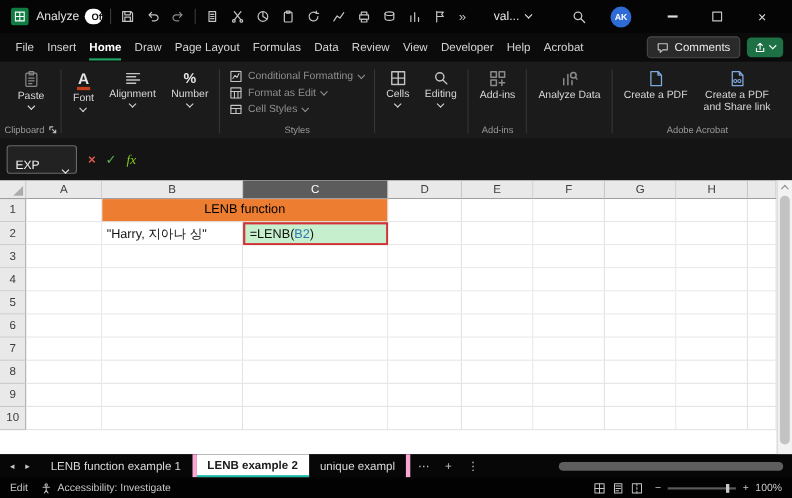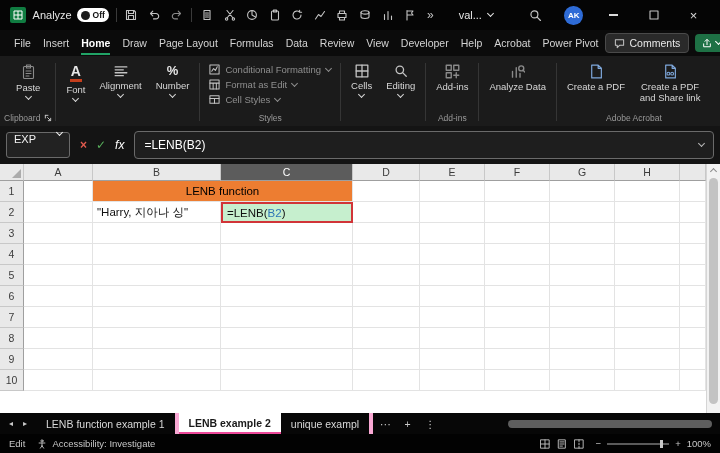--- a/index.html
+++ b/index.html
@@ -10,21 +10,21 @@
   .stroke { stroke:#C4C4C4; fill:none; stroke-width:1.1; stroke-linecap:round; stroke-linejoin:round; }
   .dim .stroke, .dim { color:#8A8A8A; }
   .dim .stroke { stroke:#8A8A8A; }
   .cv { display:inline-block; width:5px; height:5px; border-right:1.3px solid currentColor; border-bottom:1.3px solid currentColor; transform:rotate(45deg); margin-top:-3px; }
   .grow { flex:1; }
 
   
   .titlebar { height:30px; flex:0 0 auto; display:flex; align-items:center; gap:7px; padding:0 10px; background:#050505; font-size:11px; }
   .xl-logo { width:16px; height:16px; border-radius:2px; background:#107C41; display:flex; align-items:center; justify-content:center; }
   .autosave { display:flex; align-items:center; gap:5px; color:#E4E4E4; }
-  .toggle { width:32px; height:14px; background:#FFF; border-radius:8px; display:flex; align-items:center; gap:3px; padding:0 3px; color:#111; font-size:8.5px; font-weight:bold;justify-content:center; }
+  .toggle { width:16px; height:14px; background:#FFF; border-radius:8px; display:flex; align-items:center; gap:3px; padding:0 3px; color:#111; font-size:8.5px; font-weight:bold; }
   .knob { width:9px; height:9px; border-radius:50%; background:#1A1A1A; }
   .tico { width:16px; height:16px; display:flex; align-items:center; justify-content:center; color:#C4C4C4; }
   .tb-sep { width:1px; height:14px; background:#3A3A3A; }
   .overflow-ch { color:#C4C4C4; font-size:12px; padding:0 2px; }
   .doc-dd { display:flex; align-items:center; gap:6px; color:#E6E6E6; margin-left:16px; }
   .avatar { width:19px; height:19px; border-radius:50%; background:#2E6BD6; color:#FFF; display:flex; align-items:center; justify-content:center; font-size:8px; font-weight:bold; margin-left:14px; }
   .win-btn { width:34px; height:28px; display:flex; align-items:center; justify-content:center; color:#DBDBDB; font-size:13px; }
   .minbar { width:9px; height:1.5px; background:currentColor; display:inline-block; }
 
   
@@ -44,25 +44,25 @@
   .big-btn { display:flex; flex-direction:column; align-items:center; justify-content:flex-start; gap:3px; padding:6px 7px 2px; color:#D8D8D8; font-size:9.5px; flex:0 0 auto; text-align:center; line-height:1.15; }
   .big-btn .lbl { white-space:nowrap; }
   .big-btn.wrap .lbl { white-space:normal; max-width:62px; }
   .font-a { font-size:14px; font-weight:bold; color:#E6E6E6; border-bottom:3px solid #C43E1C; line-height:1.05; padding:0 1px; }
   .pct { font-size:13px; font-weight:bold; color:#E6E6E6; line-height:1.1; }
   .stack { display:flex; flex-direction:column; gap:4px; padding:6px 6px 0; }
   .small-btn { display:flex; align-items:center; gap:5px; font-size:9.5px; color:#8F8F8F; white-space:nowrap; }
 
   
   .formula-row { height:38px; flex:0 0 auto; background:#141414; display:flex; align-items:center; padding:5px 6px; gap:6px; }
-  .name-box { width:64px; height:26px; background:#222; border:1px solid #6A6A6A; border-radius:3px; display:flex; align-items:flex-start; justify-content:space-between; padding:0 7px; color:#F2F2F2; font-size:11px; }
+  .name-box { width:64px; height:26px; background:#222; border:1px solid #6A6A6A; border-radius:3px; display:flex; align-items:flex-end; justify-content:space-between; padding:0 7px; color:#F2F2F2; font-size:11px; }
   .fx-btns { display:flex; align-items:center; gap:9px; padding:0 4px; font-size:12px; }
   .fx-x { color:#E05A4E; font-weight:bold; }
   .fx-check { color:#58B05C; font-weight:bold; }
-  .fx-fx { color:#ffffff; font-style:italic; font-family:Liberation Sans, sans-serif; }
+  .fx-fx { color:#84cc16; font-style:italic; font-family:Liberation Serif, serif; }
   .formula-input { flex:1; height:28px; background:#1E1E1E; border:1px solid #6A6A6A; border-radius:4px; display:flex; align-items:center; padding:0 9px; color:#FFF; font-size:12px; justify-content:space-between; }
 
   
   .grid-section { flex:1; min-height:0; display:flex; background:#FFF; color:#111; }
   .grid-main { flex:1; display:flex; flex-direction:column; min-width:0; overflow:hidden; }
   .gcols { display:grid; grid-template-columns:24px 69px 128px 132px 67px 65px 65px 65px 65px 1fr; }
   .ghead { height:17px; flex:0 0 auto; }
   .ghead > div { background:#E9E9E9; border-right:1px solid #C8C8C8; border-bottom:1px solid #9F9F9F; color:#3C3C3C; font-size:10.5px; display:flex; align-items:center; justify-content:center; }
   .ghead .sel { background:#5C5C5C; color:#FFF; }
   .corner { position:relative; }
@@ -73,21 +73,21 @@
   .merged-title { grid-column:3 / 5; background:#ED7D31; justify-content:center; color:#000; }
   .formula-cell { background:#C6EFCE; border:2px solid #D13438; }
   .ref-blue { color:#2E75B6; }
   .vscroll { width:14px; flex:0 0 auto; background:#F2F2F2; border-left:1px solid #D5D5D5; display:flex; flex-direction:column; align-items:center; padding:3px 0; color:#8A8A8A; }
   .vthumb { width:9px; flex:1; margin:4px 0 6px; background:#C3C3C3; border-radius:5px; }
 
   
   .tabbar { height:21px; flex:0 0 auto; background:#070707; display:flex; align-items:stretch; font-size:10.5px; }
   .tab-nav { display:flex; align-items:center; gap:10px; padding:0 9px; color:#C9C9C9; font-size:8px; }
   .stab { display:flex; align-items:center; padding:0 10px; color:#D9D9D9; border-right:4px solid #f9a8d4; white-space:nowrap; }
-  .stab.active { background:#FFF; color:#1A1A1A; font-weight:bold; border-bottom:2px solid #ec4899; border-right:none; }
+  .stab.active { background:#FFF; color:#1A1A1A; font-weight:bold; border-bottom:2px solid #14b8a6; border-right:none; }
   .tab-small { display:flex; align-items:center; padding:0 7px; color:#C9C9C9; }
   .hscroll { flex:1; display:flex; align-items:center; padding:0 8px; }
   .hthumb { height:8px; width:78%; margin-left:auto; background:#5E5E5E; border-radius:4px; }
 
   
   .statusbar { height:19px; flex:0 0 auto; background:#020202; display:flex; align-items:center; padding:0 9px; gap:12px; font-size:9.5px; color:#C8C8C8; }
   .acc { display:flex; align-items:center; gap:5px; }
   .views { display:flex; align-items:center; gap:7px; }
   .zoom { display:flex; align-items:center; gap:6px; }
   .ztrack { width:62px; height:2px; background:#5A5A5A; position:relative; }
@@ -214,21 +214,20 @@
     <span class="menu-tab active">Home</span>
     <span class="menu-tab">Draw</span>
     <span class="menu-tab">Page Layout</span>
     <span class="menu-tab">Formulas</span>
     <span class="menu-tab">Data</span>
     <span class="menu-tab">Review</span>
     <span class="menu-tab">View</span>
     <span class="menu-tab">Developer</span>
     <span class="menu-tab">Help</span>
     <span class="menu-tab">Acrobat</span>
-    <span class="menu-tab">Power Pivot</span>
     <span class="grow"></span>
     <span class="comments-btn">
       <svg width="11" height="11" viewBox="0 0 12 12">
           <path class="stroke" d="M1.5 2h9v6H6L3.5 10.5V8h-2z"></path>
         </svg>
       <span>Comments</span>
     </span>
     <span class="share-btn">
       <svg width="10" height="10" viewBox="0 0 12 12">
           <path d="M6 8V2 M3.6 4 6 1.6 8.4 4 M2 7v3.5h8V7" stroke="#FFF" fill="none" stroke-width="1.2" stroke-linecap="round" stroke-linejoin="round"></path>
@@ -385,24 +384,20 @@
   <div class="formula-row">
     <div class="name-box">
       <span>EXP</span>
       <span class="cv"></span>
     </div>
     <div class="fx-btns">
       <span class="fx-x">×</span>
       <span class="fx-check">✓</span>
       <span class="fx-fx">fx</span>
     </div>
-    <div class="formula-input">
-      <span>=LENB(B2)</span>
-      <span class="cv" style="color:#B9B9B9"></span>
-    </div>
   </div>
 
   <div class="grid-section">
     <div class="grid-main">
       <div class="gcols ghead">
         <div class="corner"></div>
         <div>A</div>
         <div>B</div>
         <div class="sel">C</div>
         <div>D</div>

